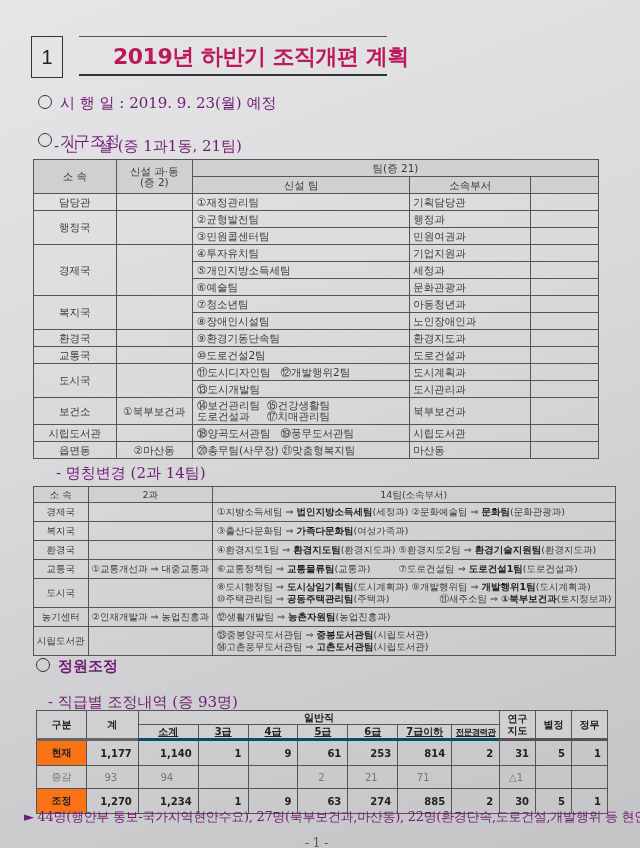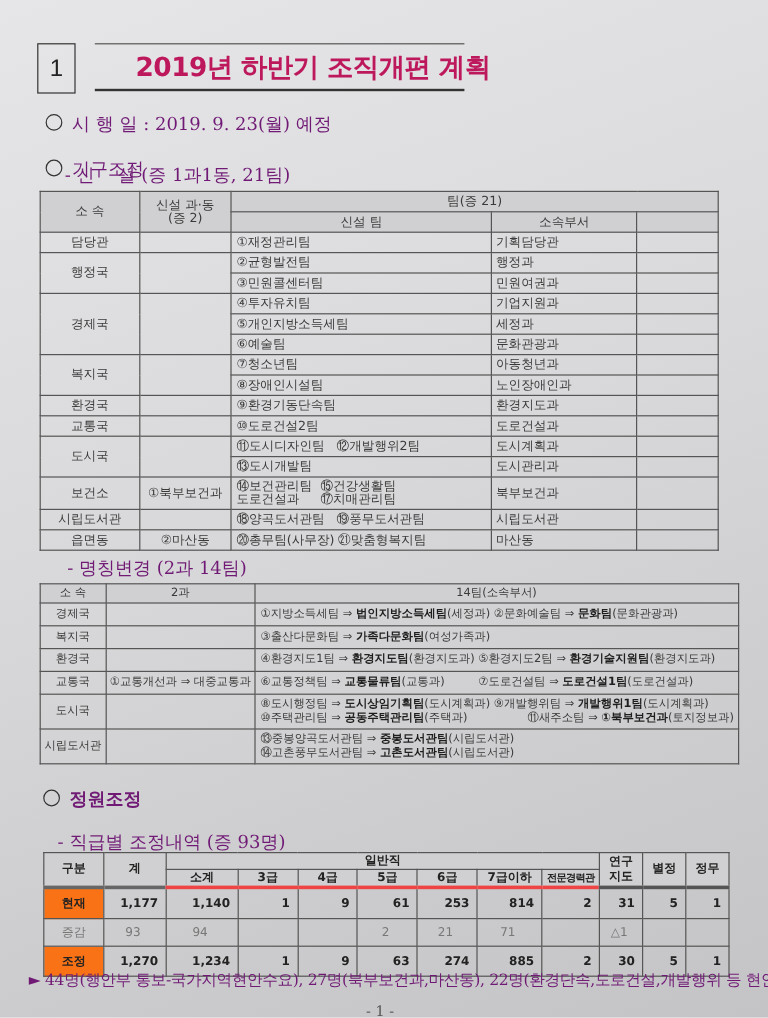--- a/index.html
+++ b/index.html
@@ -61,21 +61,21 @@
   #t2 b { font-weight:bold; color:#1e1e1e; }
   #t2 tr.tall td { height:28px; }
 
   
   #t3 { left:36px; top:710px; width:572px; font-size:10px; color:#222; }
   #t3 th { background:#d0d0d2; font-weight:bold; text-align:center; height:13px; line-height:12px; padding:0 2px; }
   #t3 td { height:24px; text-align:right; padding-right:6px; font-weight:bold; }
   #t3 td.lbl { text-align:center; padding:0; background:#f97316; }
   #t3 tr.diff td { font-weight:normal; color:#777; height:22px;text-align:center; }
   #t3 tr.diff td.lbl { color:#777; }
-  #t3 tr.hdr-bottom th { border-bottom:3px solid #ef4444; }
+  #t3 tr.hdr-bottom th { border-bottom:3px solid #0c4a6e;text-decoration:underline; }
   #t3 tr.first td { border-top:3px solid #666; }
 </style>
 </head>
 <body>
 
 <div class="page">
 
   <div class="title-wrap">
     <div class="title-num">1</div>
     <div class="title-text">
@@ -282,20 +282,29 @@
         </div>
         <div>
           <span>⑩주택관리팀</span>
           <span>⇒</span>
           <b>공동주택관리팀</b><span>(주택과)</span>
           <span style="display:inline-block;width:44px"></span>
           <span>⑪새주소팀</span>
           <span>⇒</span>
           <b>①북부보건과</b><span>(토지정보과)</span>
         </div>
+      </td>
+    </tr>
+    <tr>
+      <td class="c">농기센터</td>
+      <td class="c">②인재개발과 ⇒ 농업진흥과</td>
+      <td class="ch">
+        <span>⑫생활개발팀</span>
+        <span>⇒</span>
+        <b>농촌자원팀</b><span>(농업진흥과)</span>
       </td>
     </tr>
     <tr class="tall">
       <td class="c">시립도서관</td>
       <td></td>
       <td class="ch">
         <div>
           <span>⑬중봉양곡도서관팀</span>
           <span>⇒</span>
           <b>중봉도서관팀</b><span>(시립도서관)</span>

